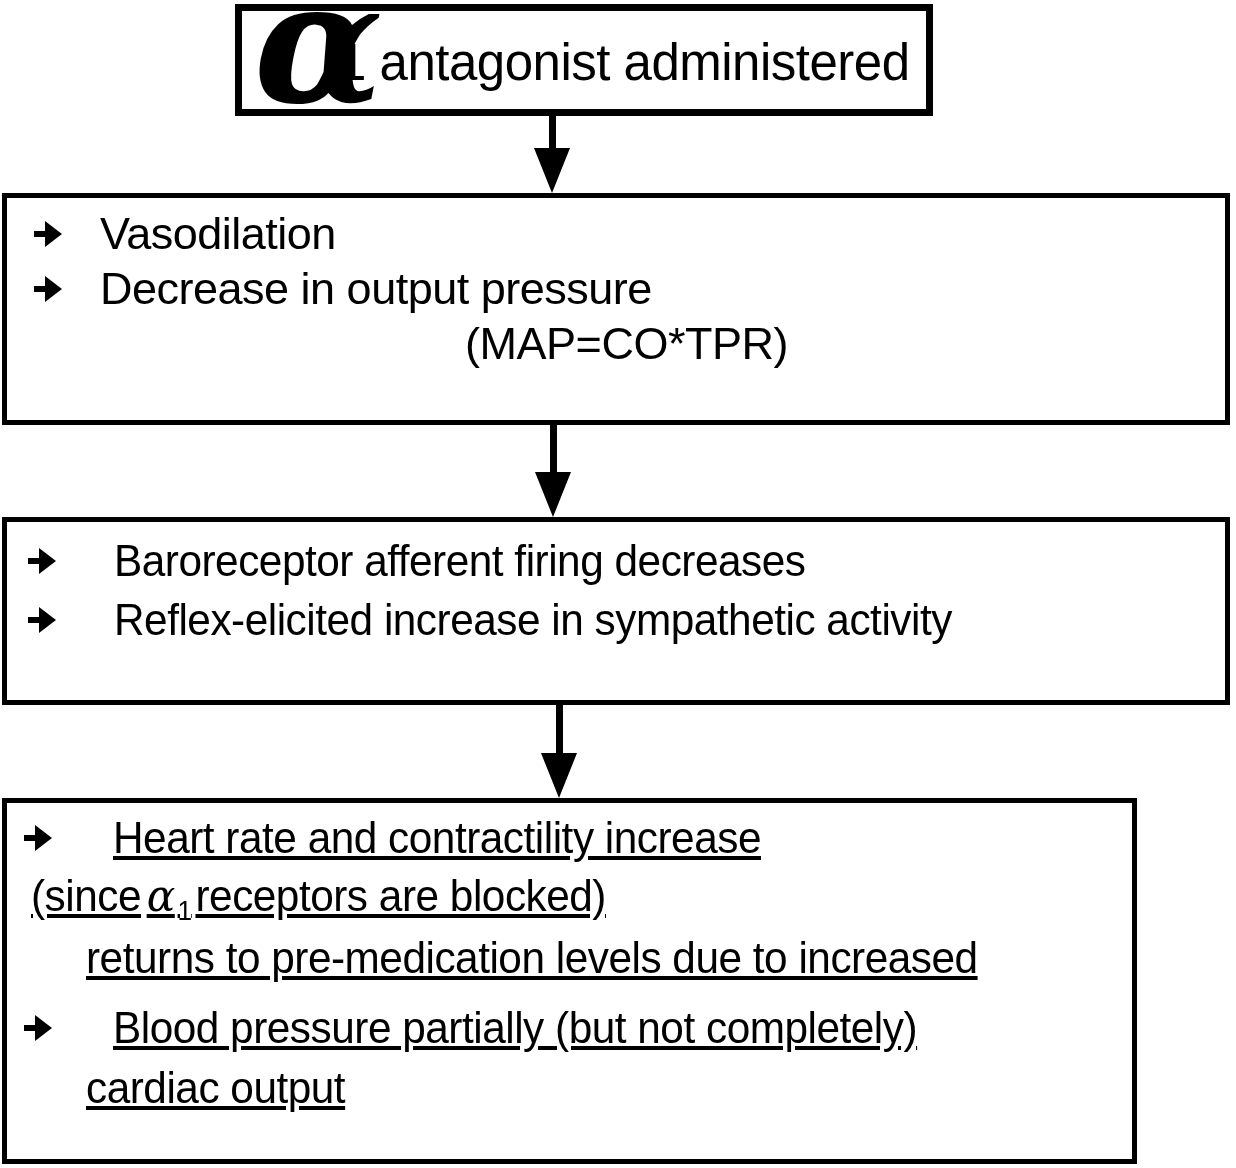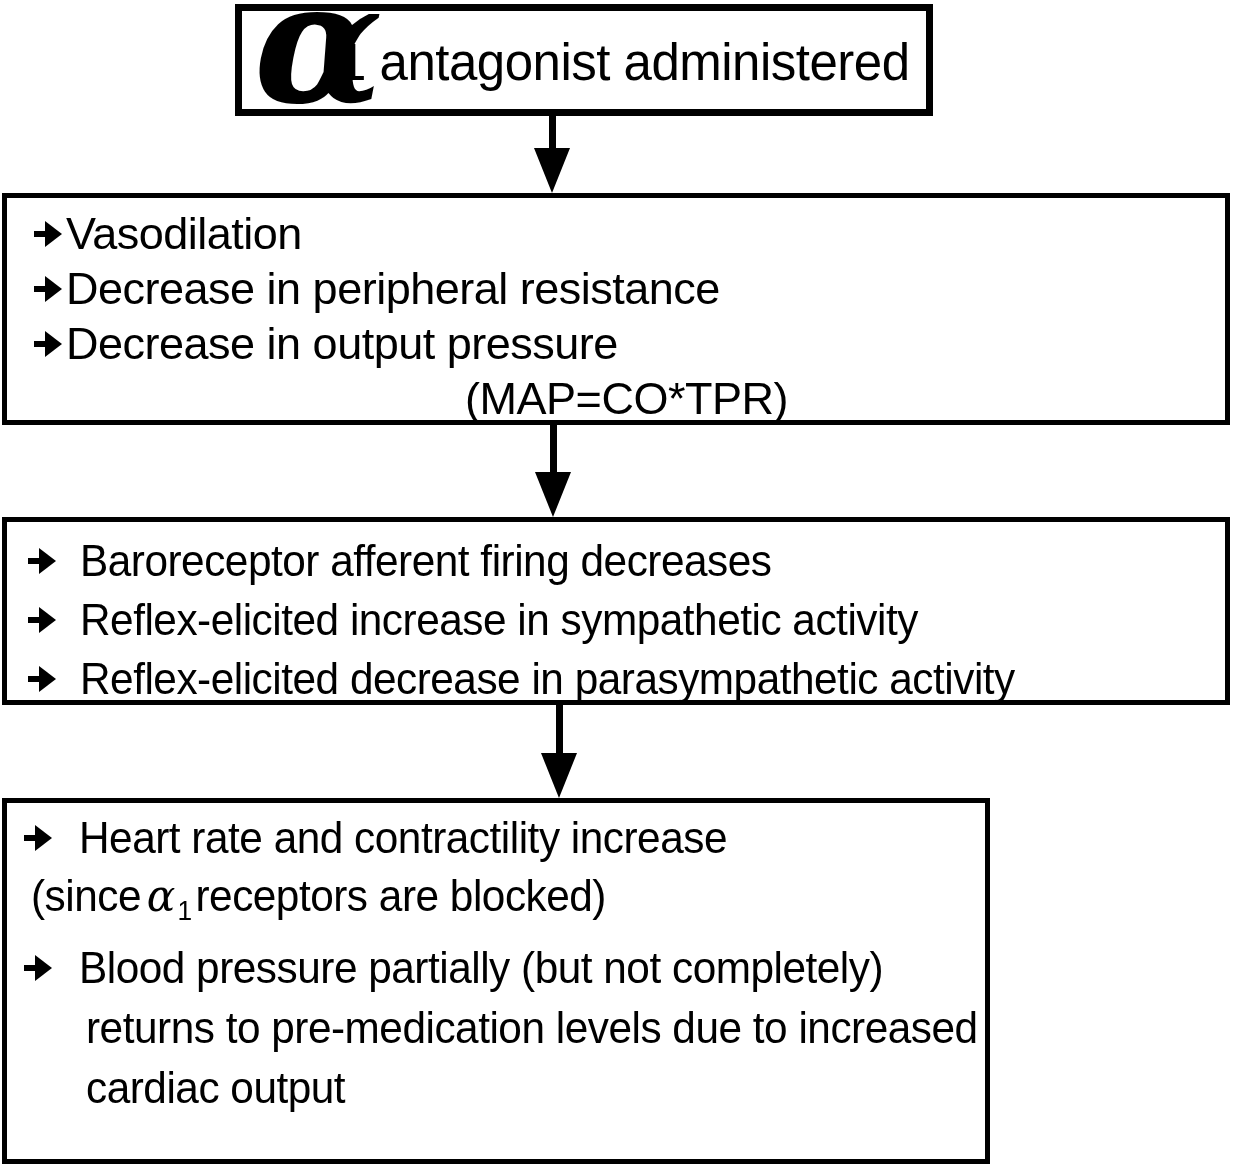--- a/index.html
+++ b/index.html
@@ -7,35 +7,35 @@
   .stage {
     position:relative; width:1236px; height:1168px; background:#ffffff;
     font-family:"Liberation Sans", sans-serif; color:#000000; overflow:hidden;
   }
 
   
   .fbox { position:absolute; background:#ffffff; border:5px solid #000000; }
   .box-header { left:235px; top:4px;  width:698px;  height:112px; border-width:7px; }
   .box-2      { left:2px;  top:193px; width:1228px; height:232px; padding:8px 6px 0 27px; }
   .box-3      { left:2px;  top:517px; width:1228px; height:188px; padding:9px 4px 0 21px; }
-  .box-4      { left:2px;  top:798px; width:988px; height:366px; padding:5px 4px 0 17px; }
+  .box-4      { left:2px;  top:798px; width:1135px; height:366px; padding:5px 4px 0 17px;text-decoration:underline; }
 
   
   .alpha-big {
     position:absolute; left:12px; top:-52px;
     font-family:"DejaVu Serif", serif; font-style:italic; font-weight:bold;
     font-size:168px; line-height:1; letter-spacing:0;
   }
   .header-title {
     position:absolute; left:96px; top:22px;
     font-size:51px; letter-spacing:-0.5px; white-space:nowrap;
   }
 
   
-  .line { display:flex; align-items:center; white-space:nowrap; }
+  .line { display:flex; align-items:center; white-space:nowrap;gap:34px; }
   .box-2 .line { height:55px; font-size:45px; }
   .box-3 .line { height:59px; font-size:45px; }
   .box-4 .line { height:60px; font-size:45px; }
   .txt { letter-spacing:-0.5px; }
   .cond { transform:scaleX(0.94); transform-origin:left center; }
   .gap-before { margin-top:10px; }
 
   
   .box-2 .cont       { padding-left:0;justify-content:center; }
   .box-4 .cont-since { padding-left:7px; }
@@ -90,27 +90,20 @@
           <span class="stem"></span>
           <span class="head"></span>
         </span>
       <span class="txt">Vasodilation</span>
     </div>
     <div class="line">
       <span class="bullet">
           <span class="stem"></span>
           <span class="head"></span>
         </span>
-      <span class="txt">Decrease in peripheral resistance</span>
-    </div>
-    <div class="line">
-      <span class="bullet">
-          <span class="stem"></span>
-          <span class="head"></span>
-        </span>
       <span class="txt">Decrease in output pressure</span>
     </div>
     <div class="line cont">
       <span class="txt">(MAP=CO*TPR)</span>
     </div>
   </div>
 
   <div class="flow-arrow arrow-2">
     <div class="stem"></div>
     <div class="head"></div>
@@ -124,53 +117,46 @@
         </span>
       <span class="txt cond">Baroreceptor afferent firing decreases</span>
     </div>
     <div class="line">
       <span class="bullet">
           <span class="stem"></span>
           <span class="head"></span>
         </span>
       <span class="txt cond">Reflex-elicited increase in sympathetic activity</span>
     </div>
-    <div class="line">
-      <span class="bullet">
-          <span class="stem"></span>
-          <span class="head"></span>
-        </span>
-      <span class="txt cond">Reflex-elicited decrease in parasympathetic activity</span>
-    </div>
   </div>
 
   <div class="flow-arrow arrow-3">
     <div class="stem"></div>
     <div class="head"></div>
   </div>
 
   <div class="fbox box-4">
     <div class="line">
       <span class="bullet">
           <span class="stem"></span>
           <span class="head"></span>
         </span>
       <span class="txt cond">Heart rate and contractility increase</span>
     </div>
     <div class="line cont-since">
       <span class="txt cond"><span>(since</span><span class="greek">α</span><span class="subscript">1</span><span>receptors are blocked)</span></span>
     </div>
+    <div class="line cont-deep">
+      <span class="txt cond">returns to pre-medication levels due to increased</span>
+    </div>
     <div class="line gap-before">
       <span class="bullet">
           <span class="stem"></span>
           <span class="head"></span>
         </span>
       <span class="txt cond">Blood pressure partially (but not completely)</span>
-    </div>
-    <div class="line cont-deep">
-      <span class="txt cond">returns to pre-medication levels due to increased</span>
     </div>
     <div class="line cont-deep">
       <span class="txt cond">cardiac output</span>
     </div>
   </div>
 
 </div>
 
 </body></html>

